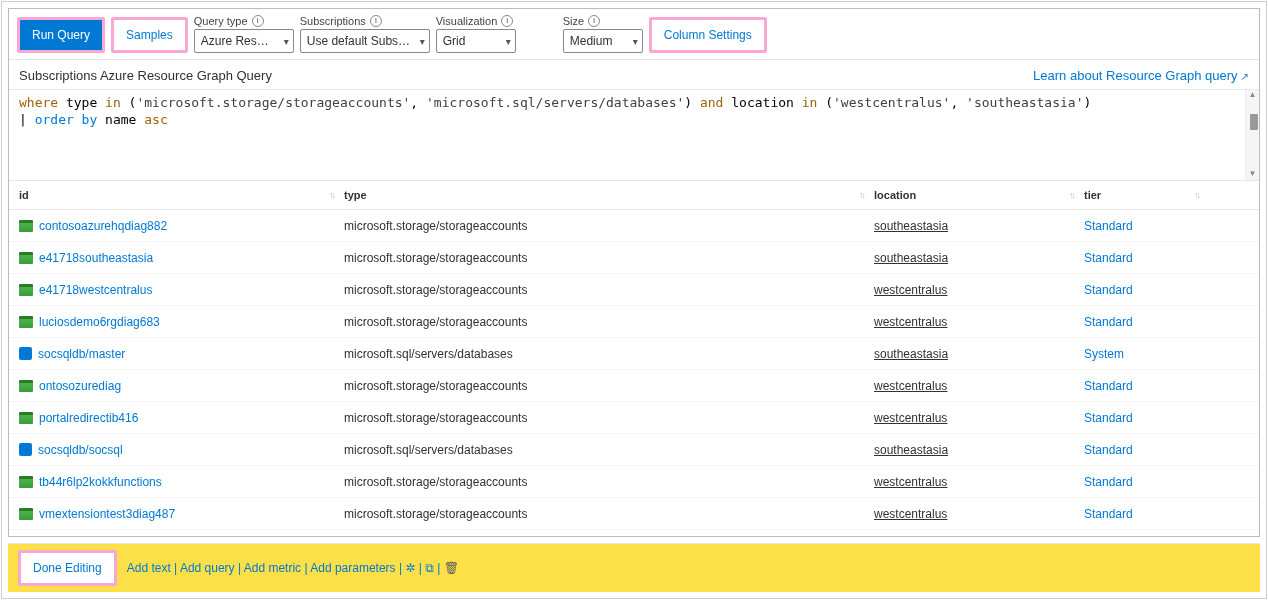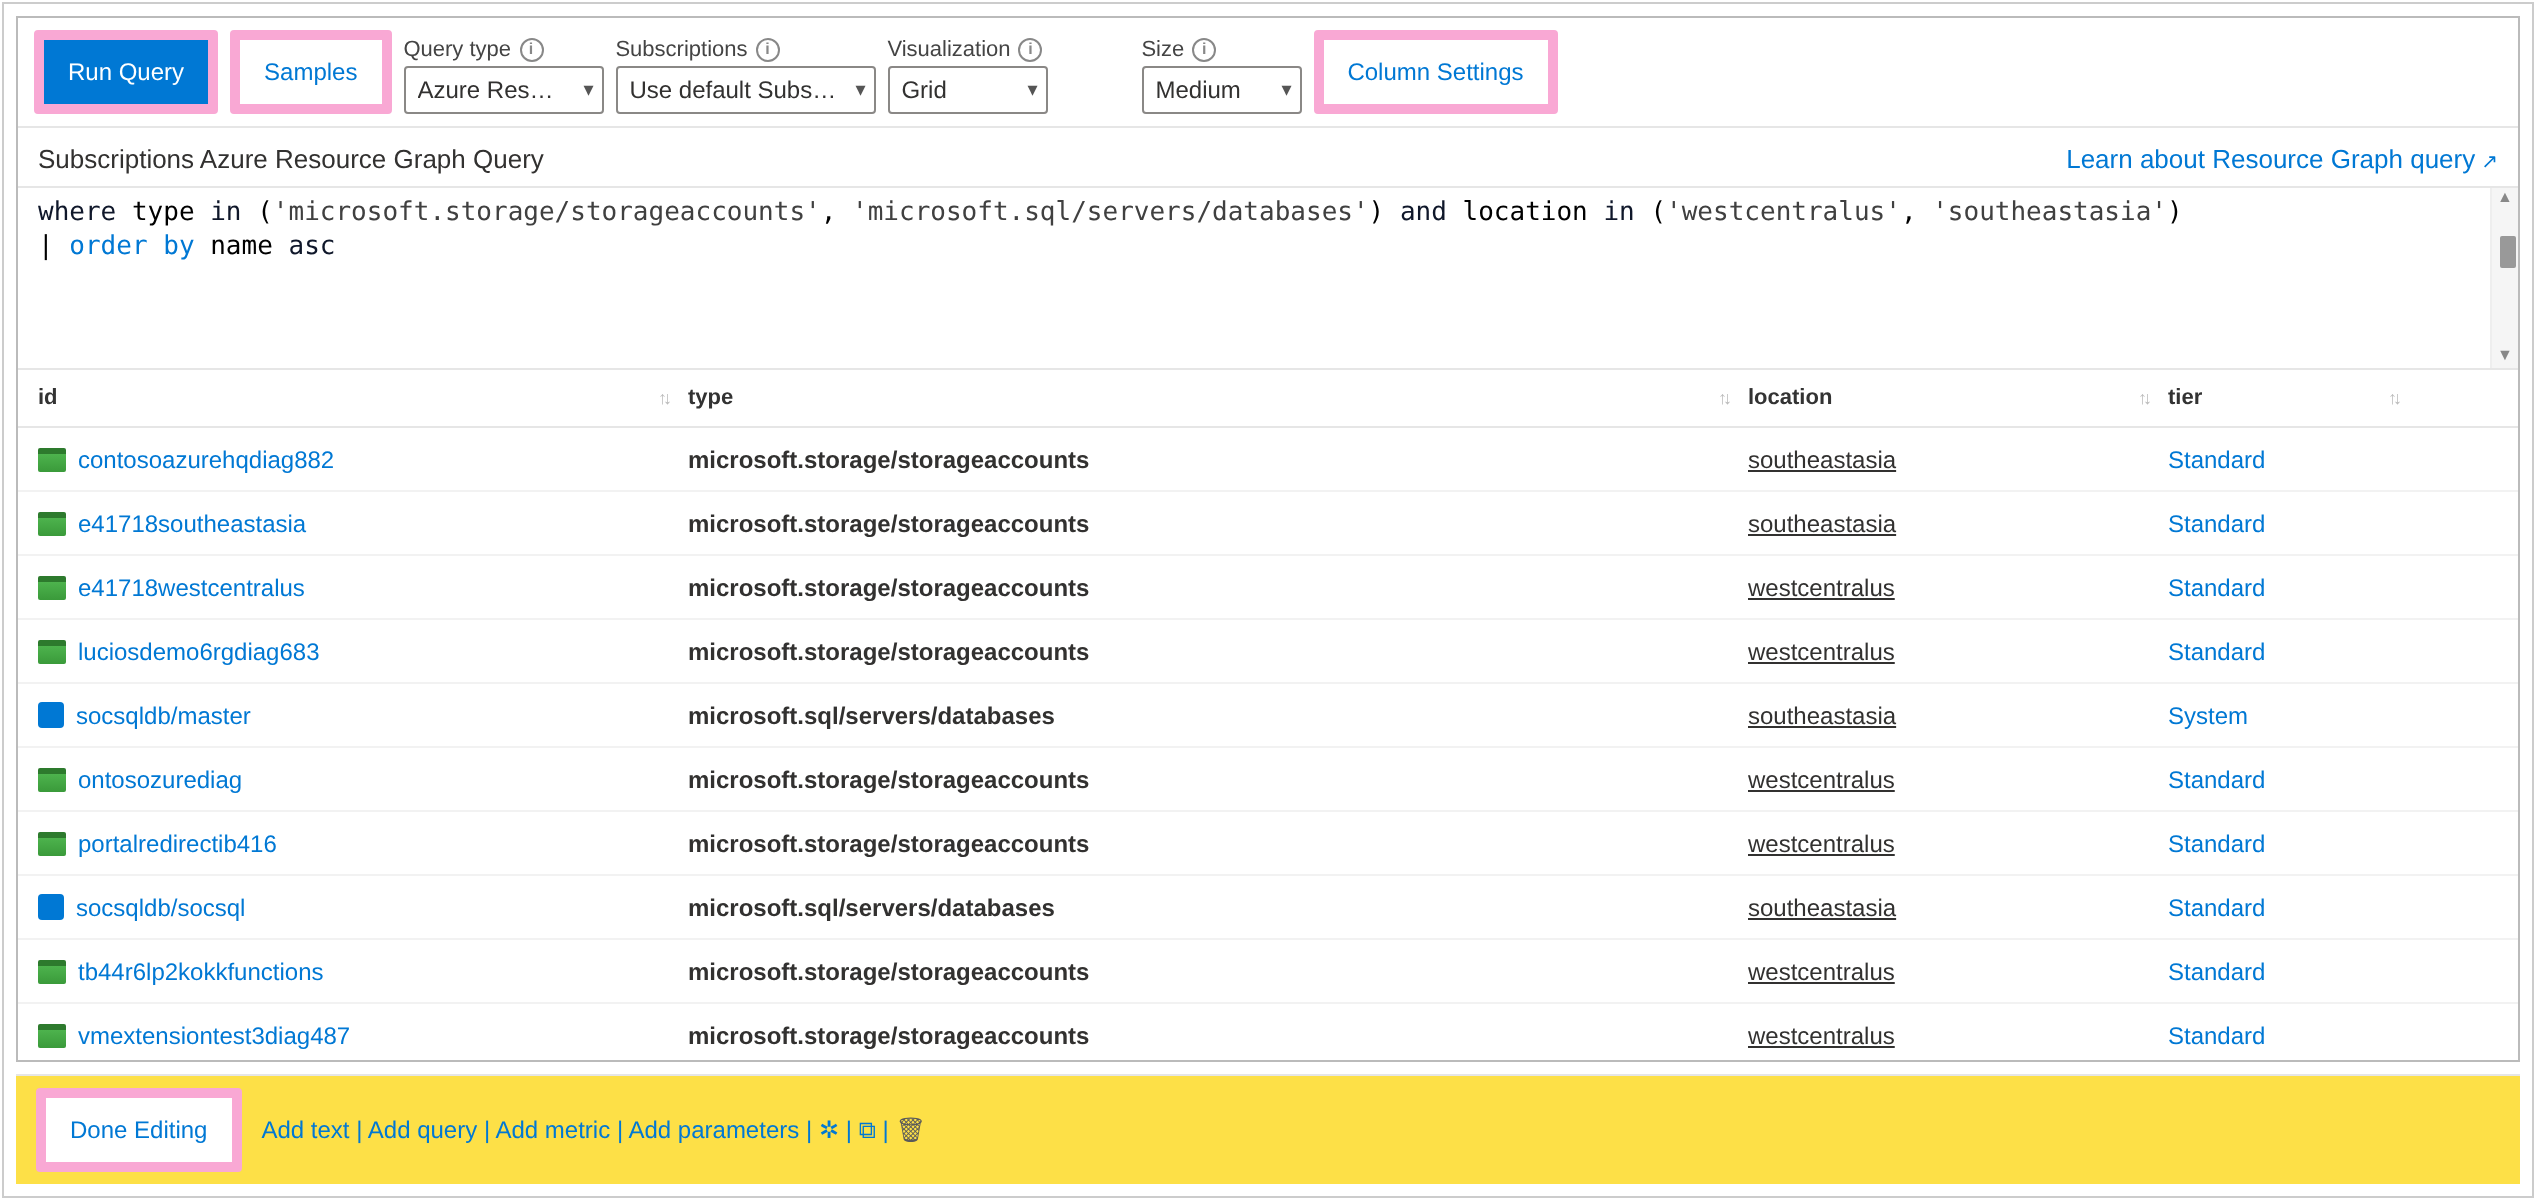--- a/index.html
+++ b/index.html
@@ -37,21 +37,21 @@
   }
   .tb-col { display: flex; flex-direction: column; gap: 2px; }
   .tb-label { font-size: 11px; color: #444; display: flex; align-items: center; gap: 4px; }
   .info-icon {
     display: inline-flex; align-items: center; justify-content: center;
     width: 12px; height: 12px; border-radius: 6px;
     border: 1px solid #888; color: #888; font-size: 8px; line-height: 1;
     font-weight: bold;
   }
   .btn {
-    height: 22px; padding: 16px 12px; border: 5px solid #f9a8d4;
+    height: 36px; padding: 0 12px; border: 3px solid #f9a8d4;
     background: #fff; color: #0078d4; font-size: 12px; cursor: pointer;
     display: inline-flex; align-items: center; border-radius: 2px;
   }
   .btn.primary { background: #0078d4; color: #fff; }
   .select {
     height: 24px; border: 1px solid #8a8886; background: #fff;
     padding: 0 18px 0 6px; font-size: 12px; position: relative;
     display: flex; align-items: center; cursor: pointer; border-radius: 2px;
     white-space: nowrap; overflow: hidden; text-overflow: ellipsis;
   }
@@ -74,21 +74,21 @@
     flex: 1;
     font-family: Consolas, Menlo, monospace;
     font-size: 13px;
     line-height: 17px;
     padding: 4px 10px;
     color: #000;
     height: 90px;
     overflow: hidden;
     position: relative;
   }
-  .kw { color: #0f172a; }
+  .kw { color: #a16207; }
   .op { color: #0078d4; }
   .str { color: #404040; }
   .fld { color: #d02c2c; }
   .comma { color: #000; }
   .cursor-bar {
     display: inline-block; width: 1px; height: 13px; background: #000;
     vertical-align: middle; margin-left: 2px;
   }
   .minimap {
     position: absolute; right: 0; top: 0; width: 14px; height: 100%;
@@ -116,21 +116,21 @@
     border-top: 1px solid #e6e6e6;
   }
   .row {
     display: flex; align-items: center;
     padding: 0 10px;
     height: 32px;
     font-size: 12px;
     border-bottom: 1px solid #f2f2f2;
   }
   .row .c-id   { flex: 0 0 325px; display:flex; align-items:center; gap:6px; }
-  .row .c-type { flex: 0 0 530px; font-weight: bold; }
+  .row .c-type { flex: 0 0 530px; }
   .row .c-loc  { flex: 0 0 210px; text-decoration: underline; }
   .row .c-tier { flex: 0 0 115px; }
   .ic {
     width: 14px; height: 12px; display:inline-block; position:relative;
   }
   .ic.storage {
     background: linear-gradient(#4db34d,#3a9a3a);
     border-top: 3px solid #2d7a2d; border-radius: 1px;
   }
   .ic.sql {

